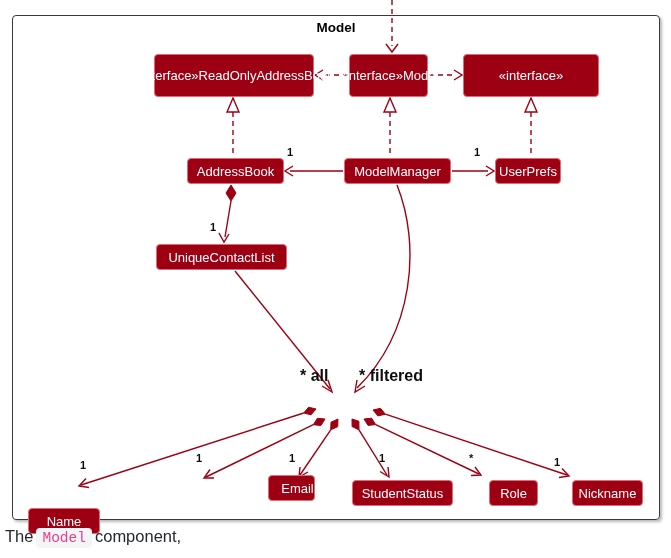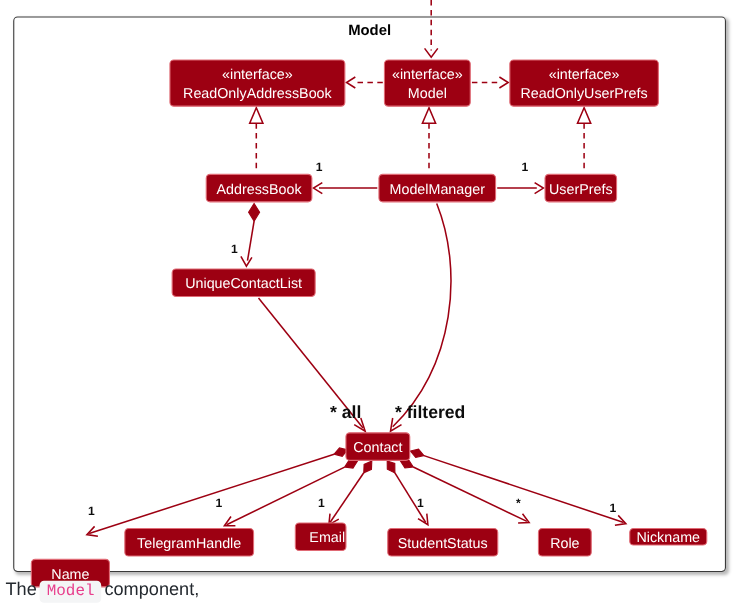--- a/index.html
+++ b/index.html
@@ -10,21 +10,21 @@
   html,body{margin:0;padding:0;background:#ffffff;}
   body{width:671px;height:558px;position:relative;font-family:"Liberation Sans","DejaVu Sans",sans-serif;overflow:hidden;}
   .stage{position:absolute;left:0;top:0;width:671px;height:558px;}
   .frame{position:absolute;left:12px;top:15px;width:646px;height:503px;border:1.6px solid var(--frameBorder);border-radius:4px;box-shadow:2px 2px 3px rgba(0,0,0,.28);background:transparent;}
   .frame-title{position:absolute;top:20px;left:336px;transform:translateX(-50%);font-weight:bold;font-size:13.5px;color:#000;white-space:nowrap;}
   svg.wires{position:absolute;left:0;top:0;z-index:1;}
   .ln{stroke:var(--line);fill:none;stroke-width:1.4;}
   .dash{stroke-dasharray:5 4;}
   .dia{fill:var(--line);stroke:var(--line);stroke-width:1;}
   .tri{fill:#ffffff;stroke:var(--line);stroke-width:1.4;}
-  .uml-class{position:absolute;z-index:2;background:var(--boxFill);border:1.2px solid var(--boxBorder);border-radius:4px;color:var(--boxText);display:flex;flex-direction:column;align-items:center;justify-content:center;text-align:center;font-size:13px;line-height:17px;box-sizing:border-box;white-space:nowrap;}
+  .uml-class{position:absolute;z-index:2;background:var(--boxFill);border:1.2px solid var(--boxBorder);border-radius:4px;color:var(--boxText);display:flex;align-items:center;justify-content:center;text-align:center;font-size:13px;line-height:17px;box-sizing:border-box;white-space:nowrap;}
   .mult{position:absolute;z-index:3;font-weight:bold;font-size:11px;color:var(--labelText);white-space:nowrap;}
   .assoc{position:absolute;z-index:3;font-weight:bold;font-size:16px;color:var(--labelText);white-space:nowrap;}
   .caption{position:absolute;left:5px;top:527px;z-index:4;margin:0;font-size:16.5px;color:var(--captionText);}
   .caption code{font-family:"Liberation Mono","DejaVu Sans Mono",monospace;font-size:14.5px;color:var(--codeText);background:var(--codeBg);padding:2px 6px;border-radius:4px;margin:0 3px;}
 </style>
 </head>
 <body>
 
 <div class="stage">
 
@@ -129,55 +129,48 @@
   <div class="uml-class" style="left:154px;top:54px;width:160px;height:43px;">
     <div>«interface»</div>
     <div>ReadOnlyAddressBook</div>
   </div>
   <div class="uml-class" style="left:349px;top:54px;width:79px;height:43px;">
     <div>«interface»</div>
     <div>Model</div>
   </div>
   <div class="uml-class" style="left:463px;top:54px;width:136px;height:43px;">
     <div>«interface»</div>
-    <div>ReadOnlyUserPrefs</div>
   </div>
 
   <div class="uml-class" style="left:187px;top:158px;width:97px;height:26px;">
     <div>AddressBook</div>
   </div>
   <div class="uml-class" style="left:344px;top:158px;width:107px;height:26px;">
     <div>ModelManager</div>
   </div>
   <div class="uml-class" style="left:495px;top:158px;width:66px;height:26px;">
     <div>UserPrefs</div>
   </div>
   <div class="uml-class" style="left:156px;top:244px;width:131px;height:26px;">
     <div>UniqueContactList</div>
   </div>
-  <div class="uml-class" style="left:314px;top:393px;width:59px;height:26px;">
-    <div>Contact</div>
-  </div>
 
   <div class="uml-class" style="left:28px;top:508px;width:72px;height:26px;">
     <div>Name</div>
-  </div>
-  <div class="uml-class" style="left:113px;top:480px;width:118px;height:26px;">
-    <div>TelegramHandle</div>
   </div>
   <div class="uml-class" style="left:268px;top:475px;width:47px;height:26px;padding-left:12px;">
     <div>Email</div>
   </div>
   <div class="uml-class" style="left:352px;top:480px;width:101px;height:26px;">
     <div>StudentStatus</div>
   </div>
   <div class="uml-class" style="left:489px;top:480px;width:49px;height:26px;">
     <div>Role</div>
   </div>
-  <div class="uml-class" style="left:572px;top:480px;width:71px;height:16px;">
+  <div class="uml-class" style="left:572px;top:480px;width:71px;height:26px;">
     <div>Nickname</div>
   </div>
 
   <div class="mult" style="left:287px;top:146px;">1</div>
   <div class="mult" style="left:474px;top:146px;">1</div>
   <div class="mult" style="left:210px;top:221px;">1</div>
   <div class="mult" style="left:80px;top:459px;">1</div>
   <div class="mult" style="left:196px;top:452px;">1</div>
   <div class="mult" style="left:289px;top:452px;">1</div>
   <div class="mult" style="left:379px;top:452px;">1</div>

